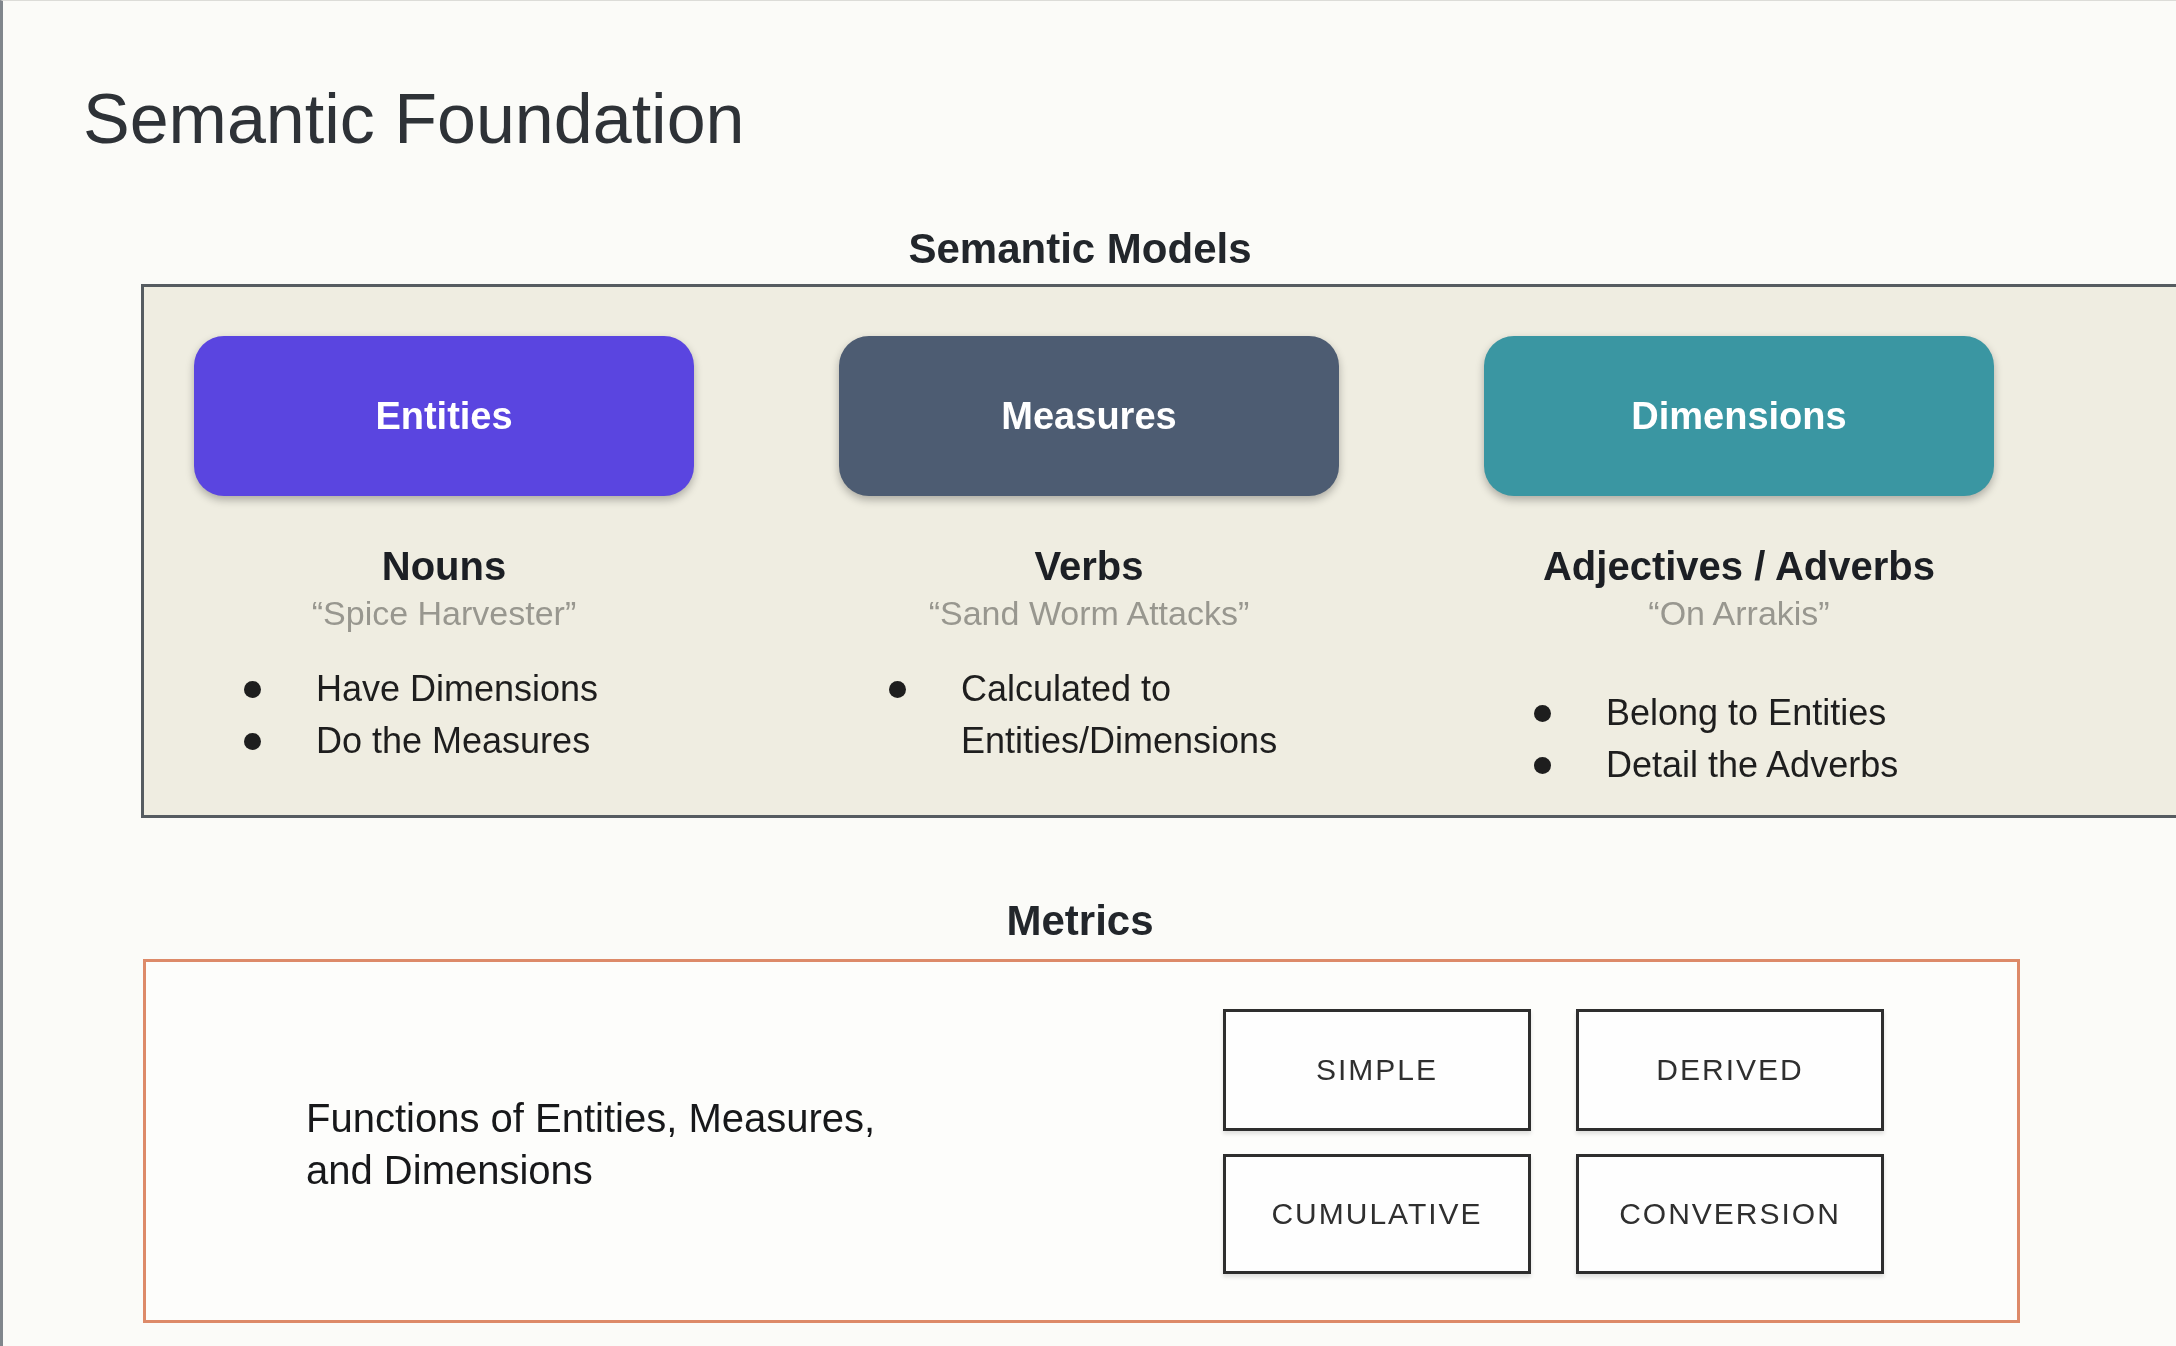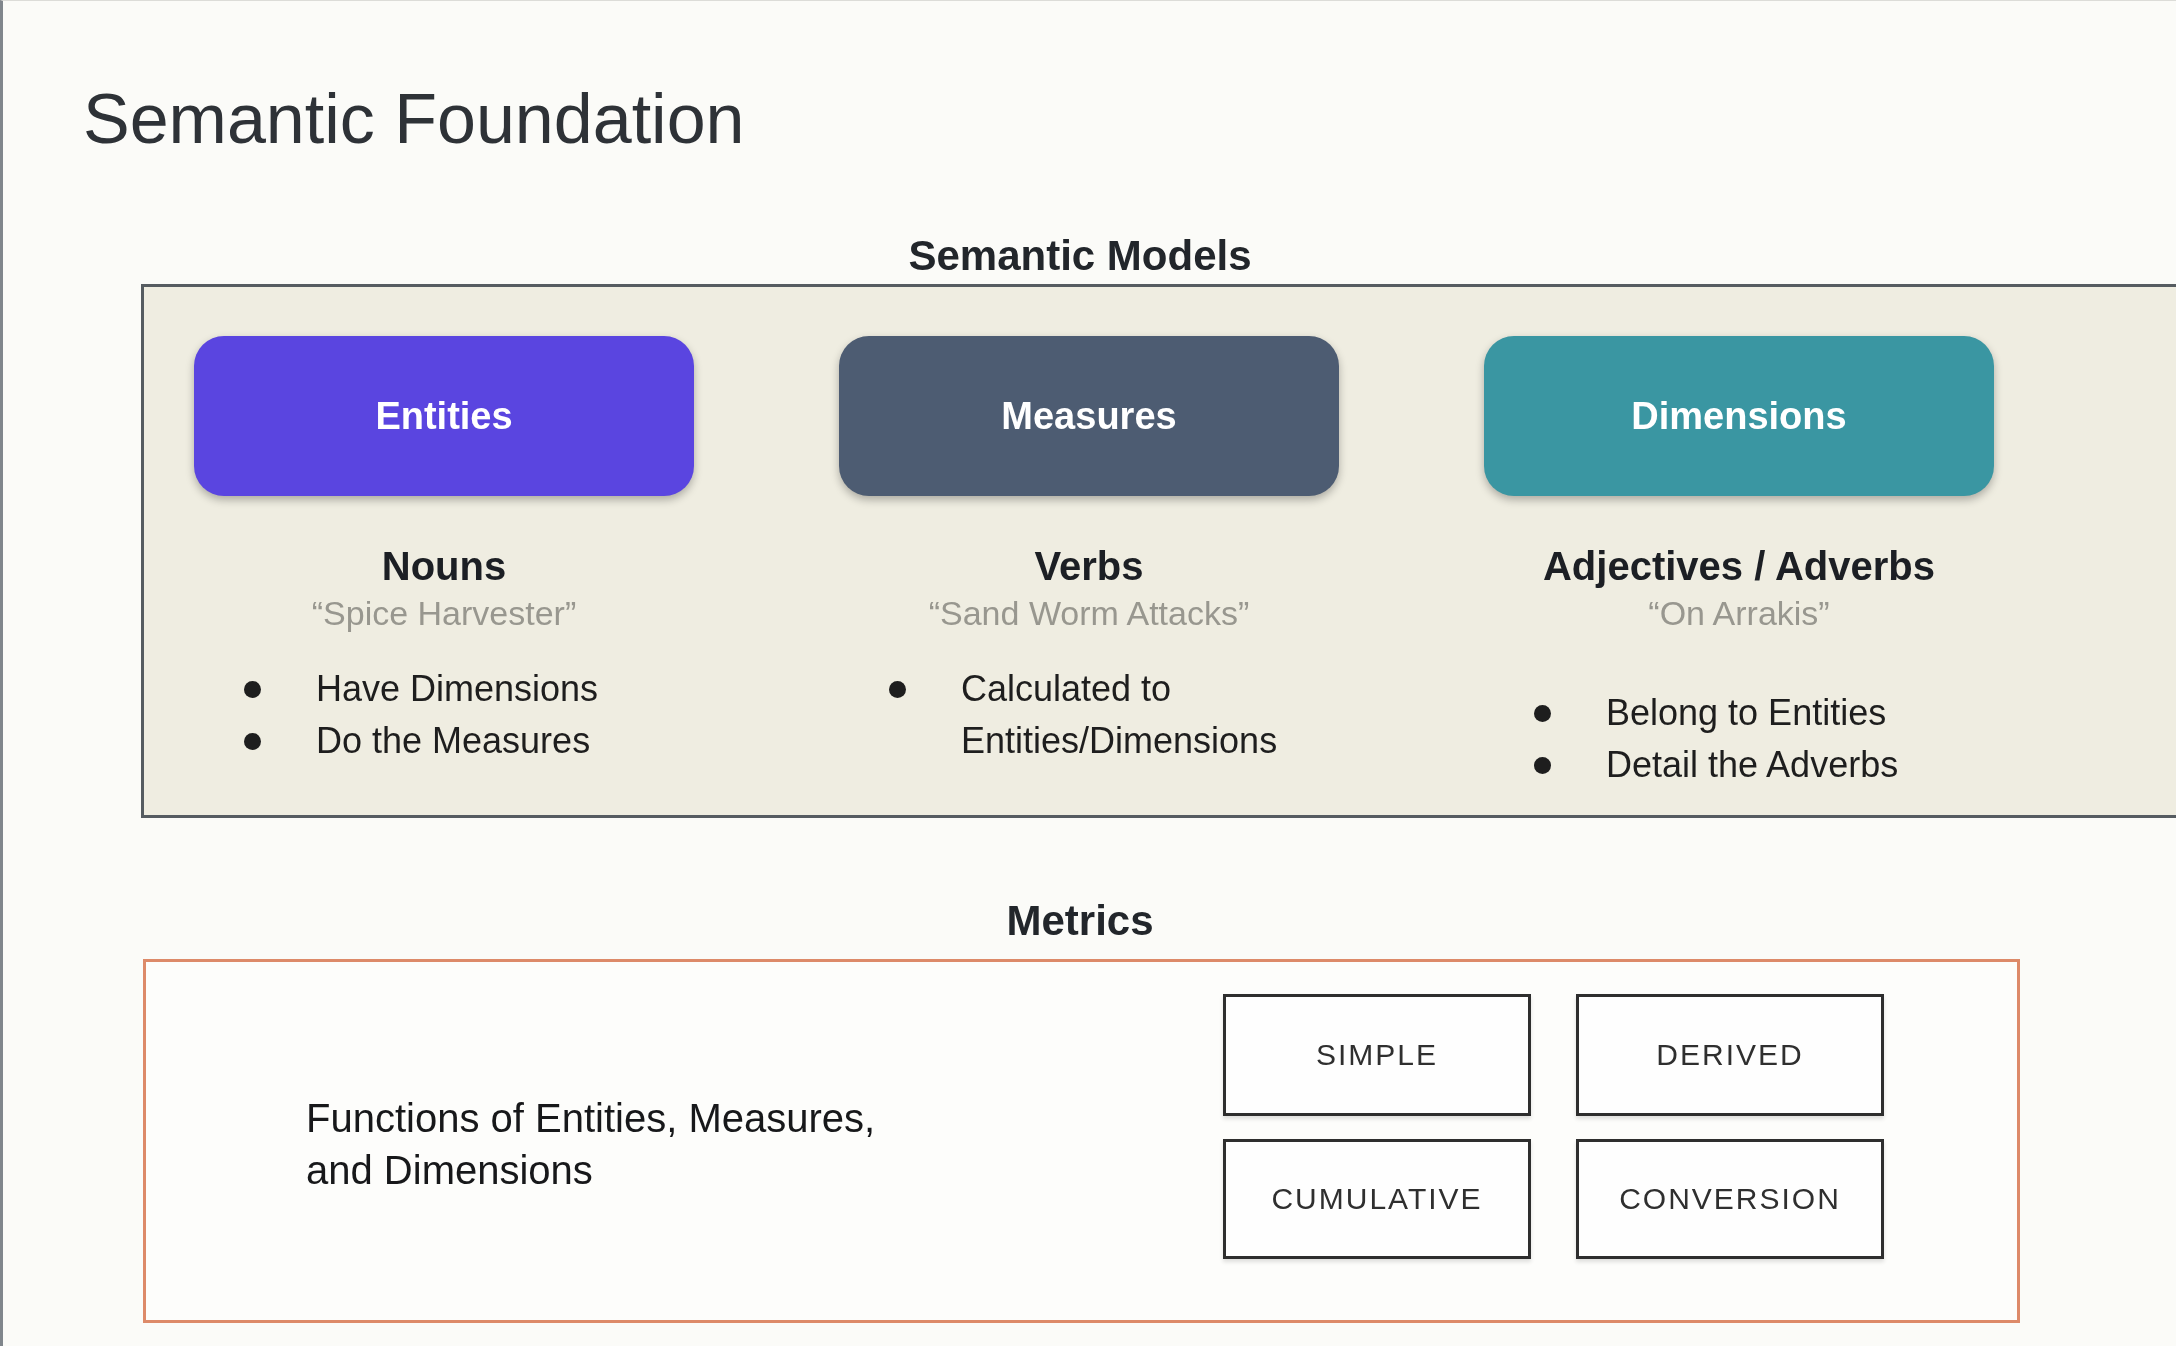--- a/index.html
+++ b/index.html
@@ -14,21 +14,21 @@
     overflow:hidden;
   }
   .title{
     position:absolute;left:80px;top:78px;
     font-size:70px;font-weight:400;color:#2e3237;letter-spacing:0px;
   }
   .section-heading{
     position:absolute;left:138px;width:1878px;
     text-align:center;font-size:42px;font-weight:700;color:#22262b;
   }
-  .sm-heading{top:224px;margin-top:7px;}
+  .sm-heading{top:224px;}
   .metrics-heading{top:896px;}
   .sm-box{
     position:absolute;left:138px;top:283px;width:2108px;height:534px;
     background:#efede1;border:3px solid #565c61;box-sizing:border-box;
   }
   .col{position:absolute;top:49px;}
   .col-0{left:50px;width:500px;}
   .col-1{left:695px;width:500px;}
   .col-2{left:1340px;width:510px;}
   .pill{
@@ -59,21 +59,21 @@
   }
   .metrics-box{
     position:absolute;left:140px;top:958px;width:1877px;height:364px;
     background:#fdfdfb;border:3px solid #dd8a69;box-sizing:border-box;
   }
   .metrics-desc{
     position:absolute;left:160px;top:130px;
     font-size:40px;color:#17181a;line-height:1.3;white-space:pre-line;
   }
   .metric-grid{
-    position:absolute;left:1077px;top:32px;
+    position:absolute;left:1077px;top:47px;
     display:grid;
     grid-template-columns:308px 308px;
     grid-template-rows:122px 120px;
     column-gap:45px;row-gap:23px;
   }
   .metric-cell{
     background:#fefefe;border:3px solid #2e2e2e;box-sizing:border-box;
     display:flex;align-items:center;justify-content:center;
     font-size:30px;letter-spacing:2px;color:#2f2f2f;
     box-shadow:0 3px 4px rgba(0,0,0,0.12);

